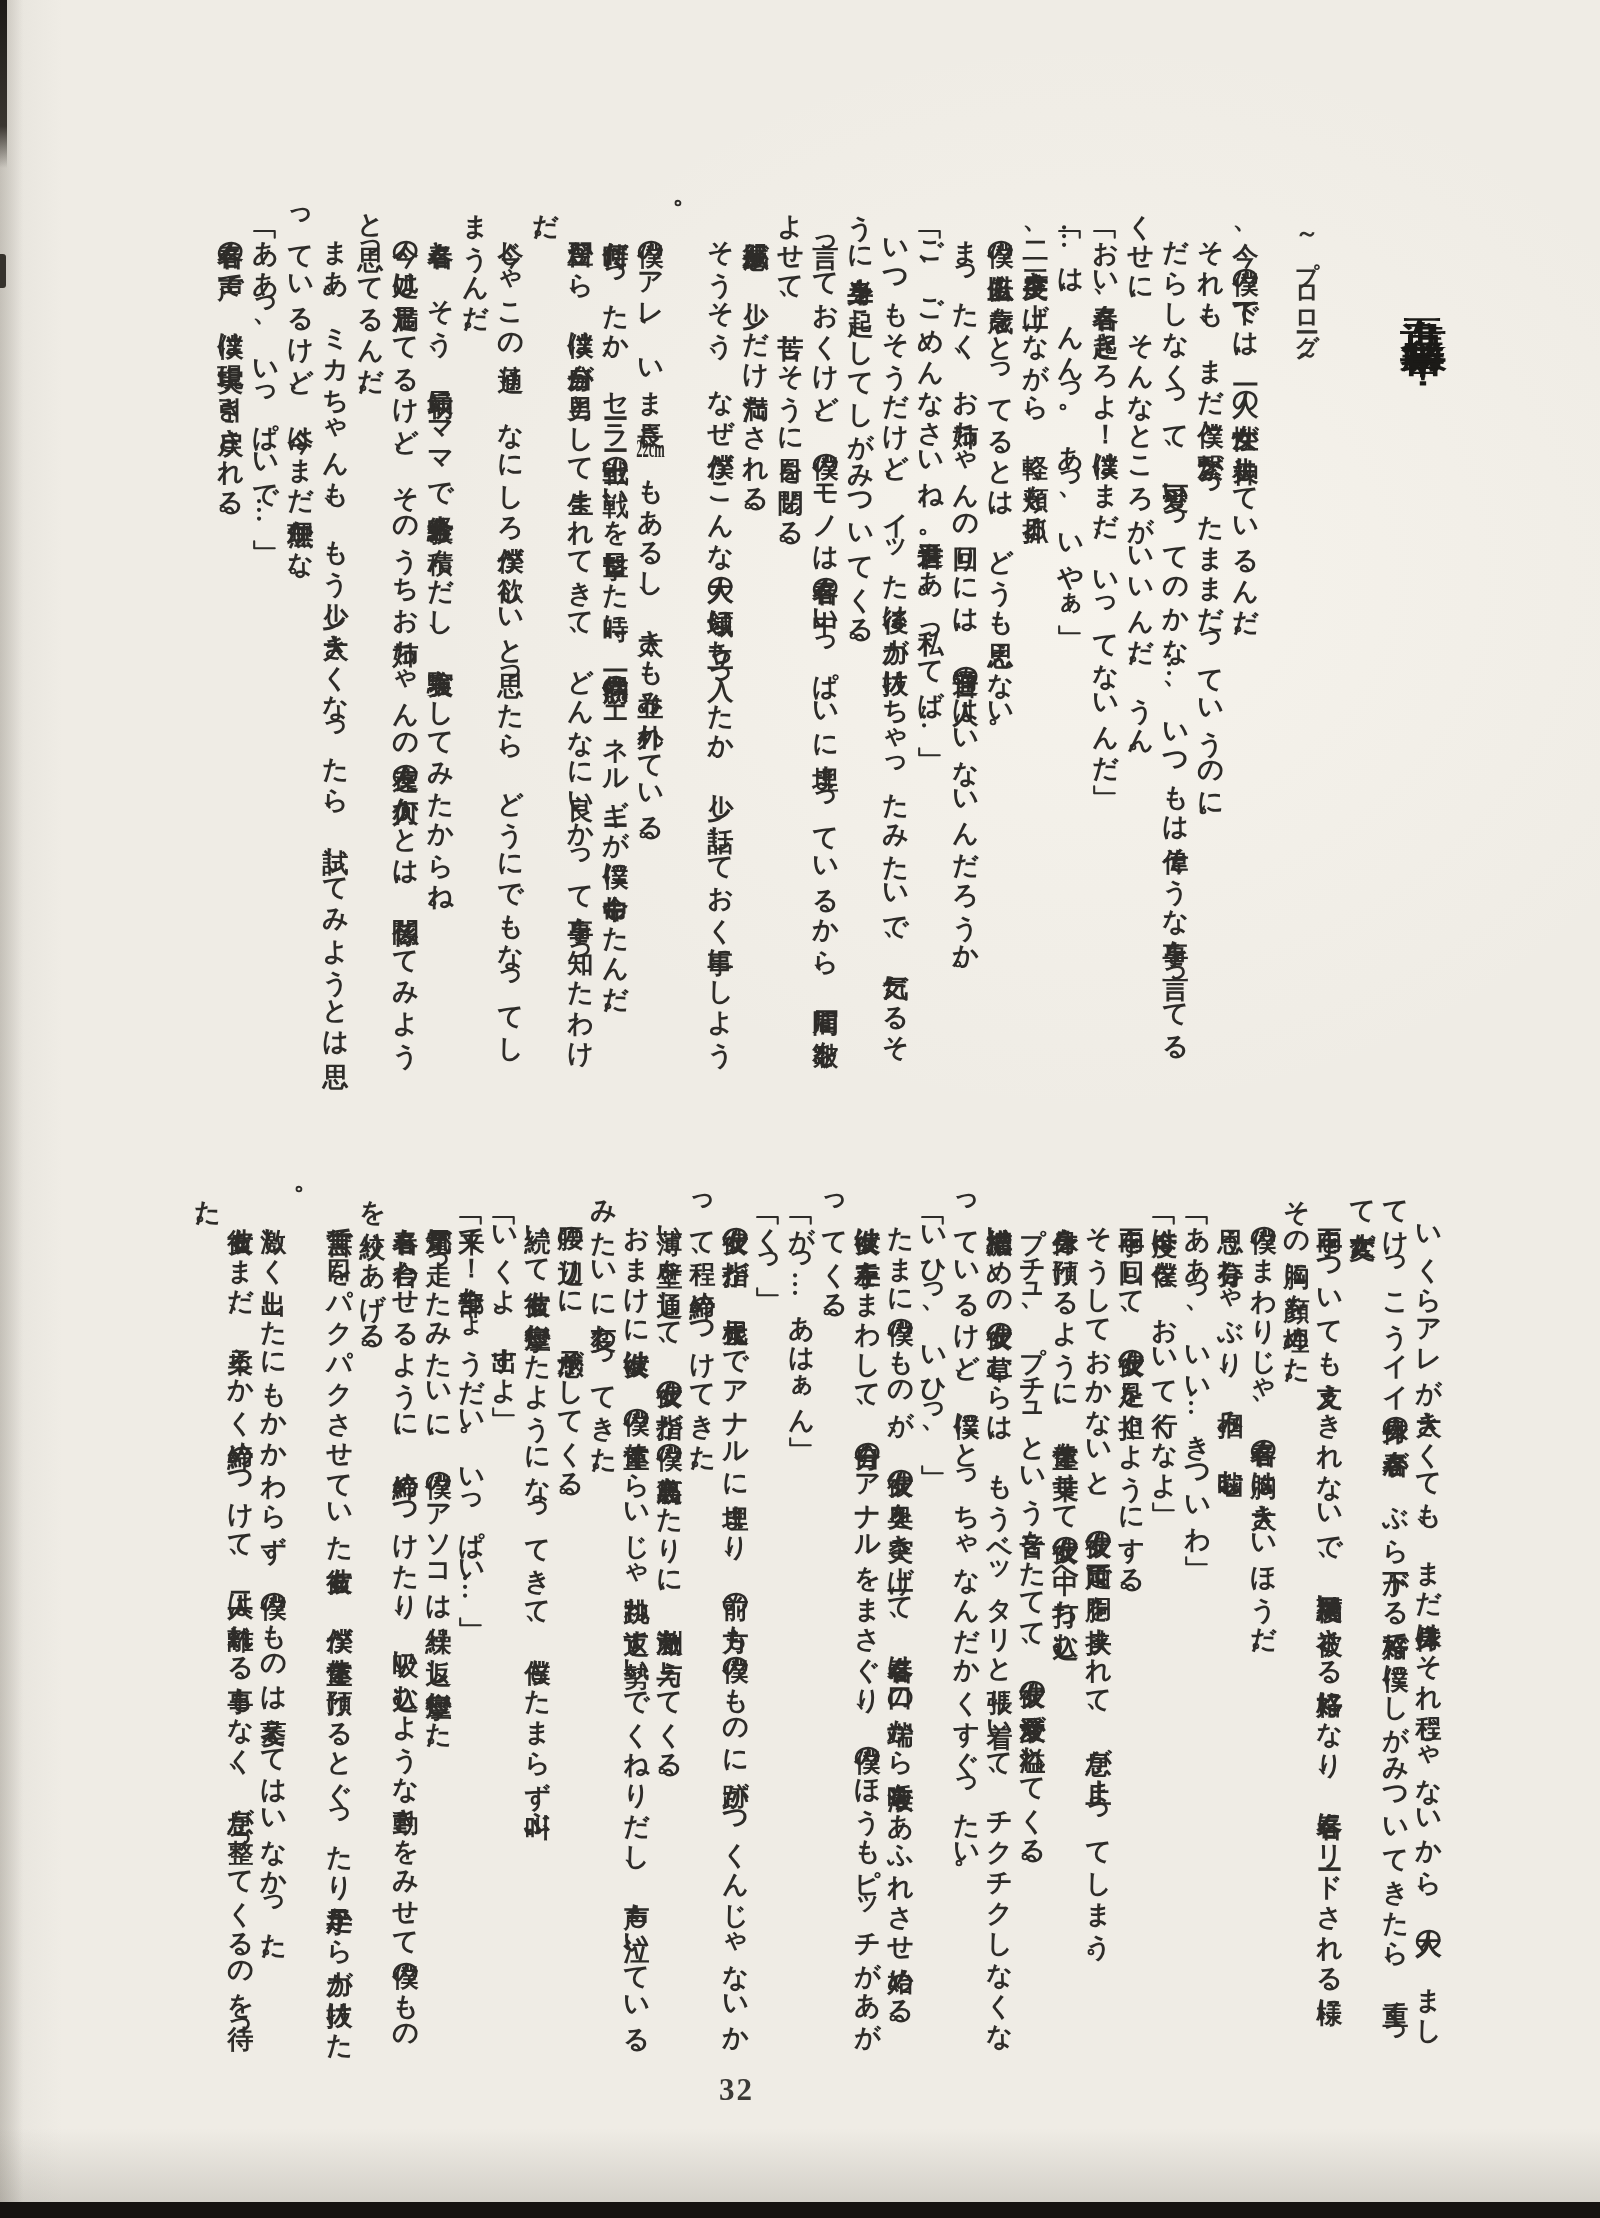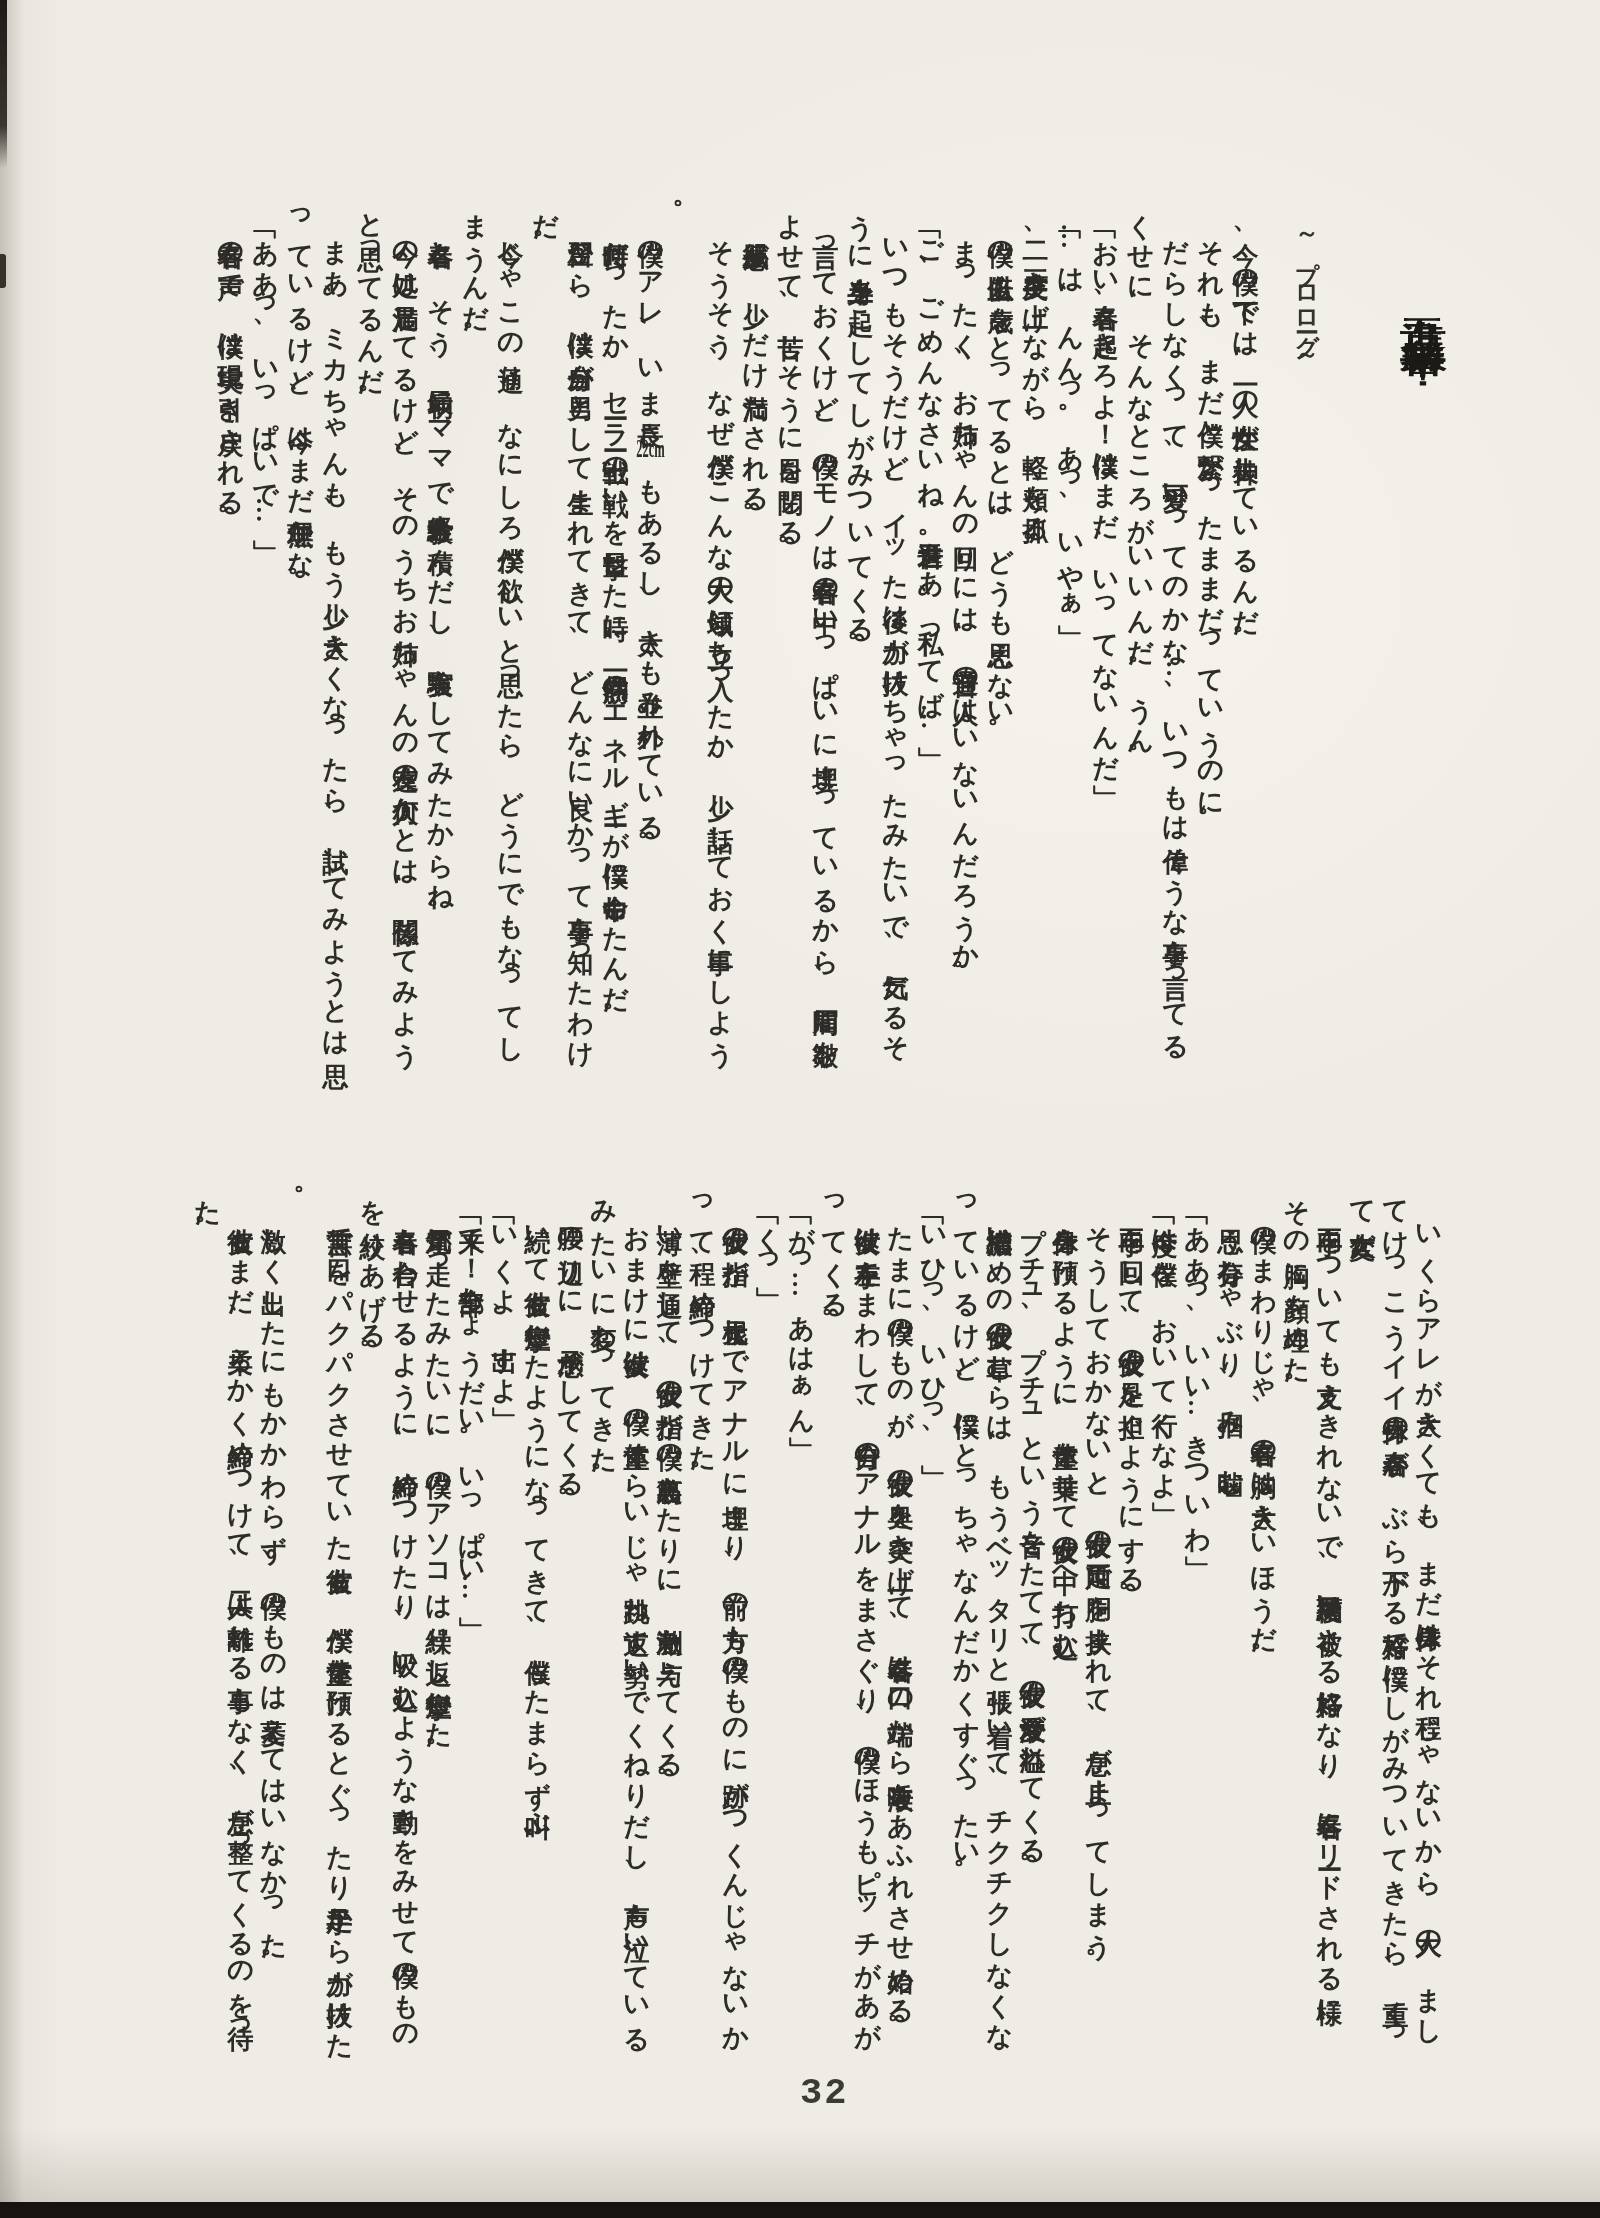--- a/index.html
+++ b/index.html
@@ -55,26 +55,26 @@
     writing-mode: vertical-rl;
     font-size: 24px;
     font-weight: 600;
     letter-spacing: -2px;
     line-height: 34px;
     color: #34322e;
   }
 
   .page-number {
     position: absolute;
-    top: 2072px; left: 800px;
-    font-size: 37px;
+    top: 2072px; left: 719px;
+    font-size: 31px;
     font-weight: 600;
     letter-spacing: 2px;
     color: #3c3a36;
-    font-family: Liberation Mono, monospace;
+    font-family: Liberation Serif, serif;
   }
 
   
   .edge-left-shade {
     position: absolute; left: 0; top: 0;
     width: 24px; height: 100%;
     background: linear-gradient(90deg, rgba(90,85,76,0.16), rgba(90,85,76,0));
   }
   .edge-left-strip {
     position: absolute; left: 0; top: 0;

